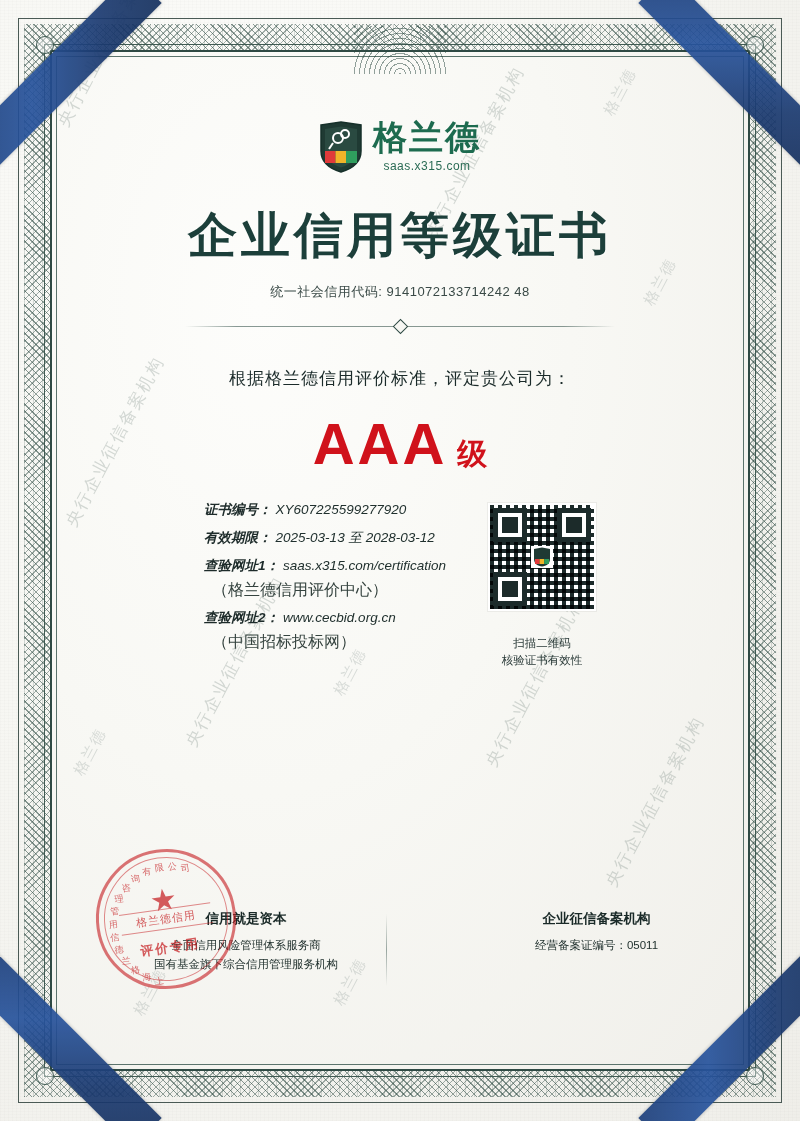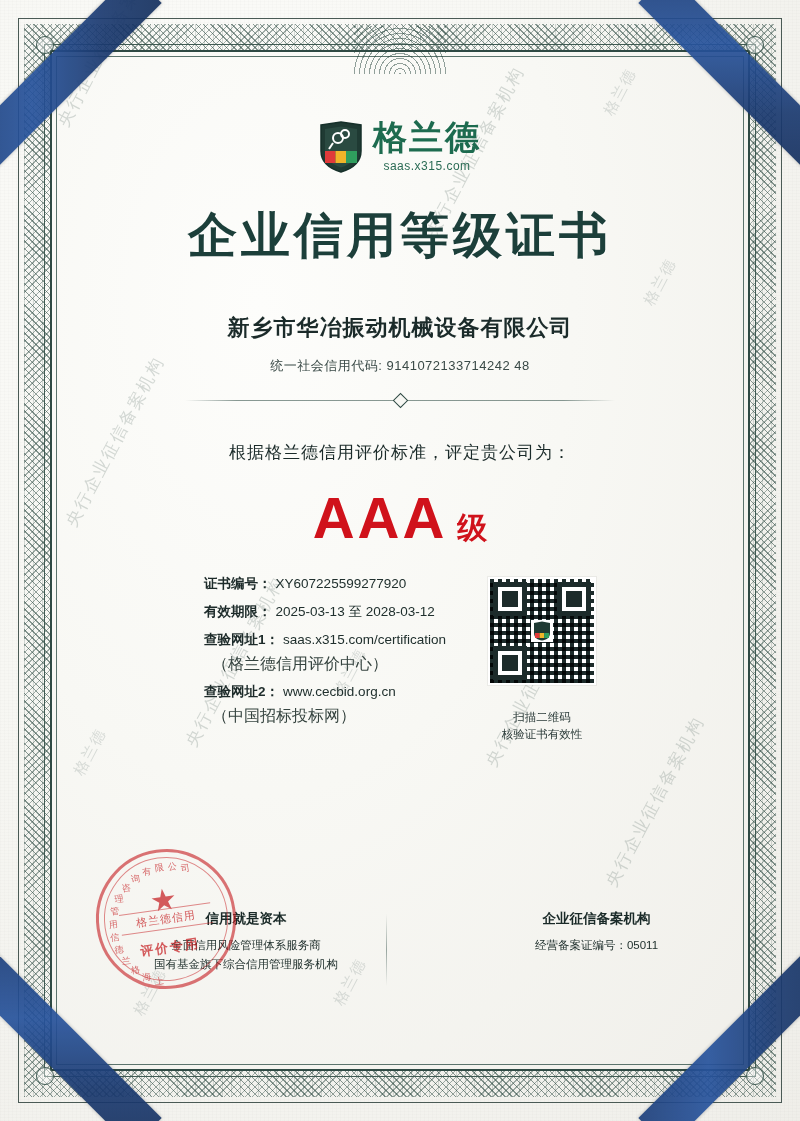--- a/index.html
+++ b/index.html
@@ -245,20 +245,21 @@
     text-align: left;
     font-size: 13.5px;
     color: #1d2b2a;
     line-height: 1.1;
   }
   .detail-line {
     display: flex;
     align-items: center;
     margin-bottom: 13px;
     white-space: nowrap;
+    font-style: italic;
   }
   .detail-label { font-weight: bold; margin-right: 4px; }
   .detail-value { color: #20302e; }
   .detail-sub {
     font-size: 16px;
     color: #35433f;
     margin: -6px 0 13px 8px;
   }
 
   .qr-col { text-align: center; }
@@ -447,21 +448,20 @@
         </svg>
       </div>
       <div class="brand-block">
         <div class="brand-name">格兰德</div>
         <div class="brand-url">saas.x315.com</div>
       </div>
     </div>
 
     <div class="title">企业信用等级证书</div>
 
-    <div class="company">新乡市华冶振动机械设备有限公司</div>
     <div class="uscc">统一社会信用代码: 9141072133714242 48</div>
 
     <div class="divider">
       <div class="ln"></div>
       <div class="dm"></div>
     </div>
 
     <div class="statement">根据格兰德信用评价标准，评定贵公司为：</div>
 
     <div class="grade-row">

